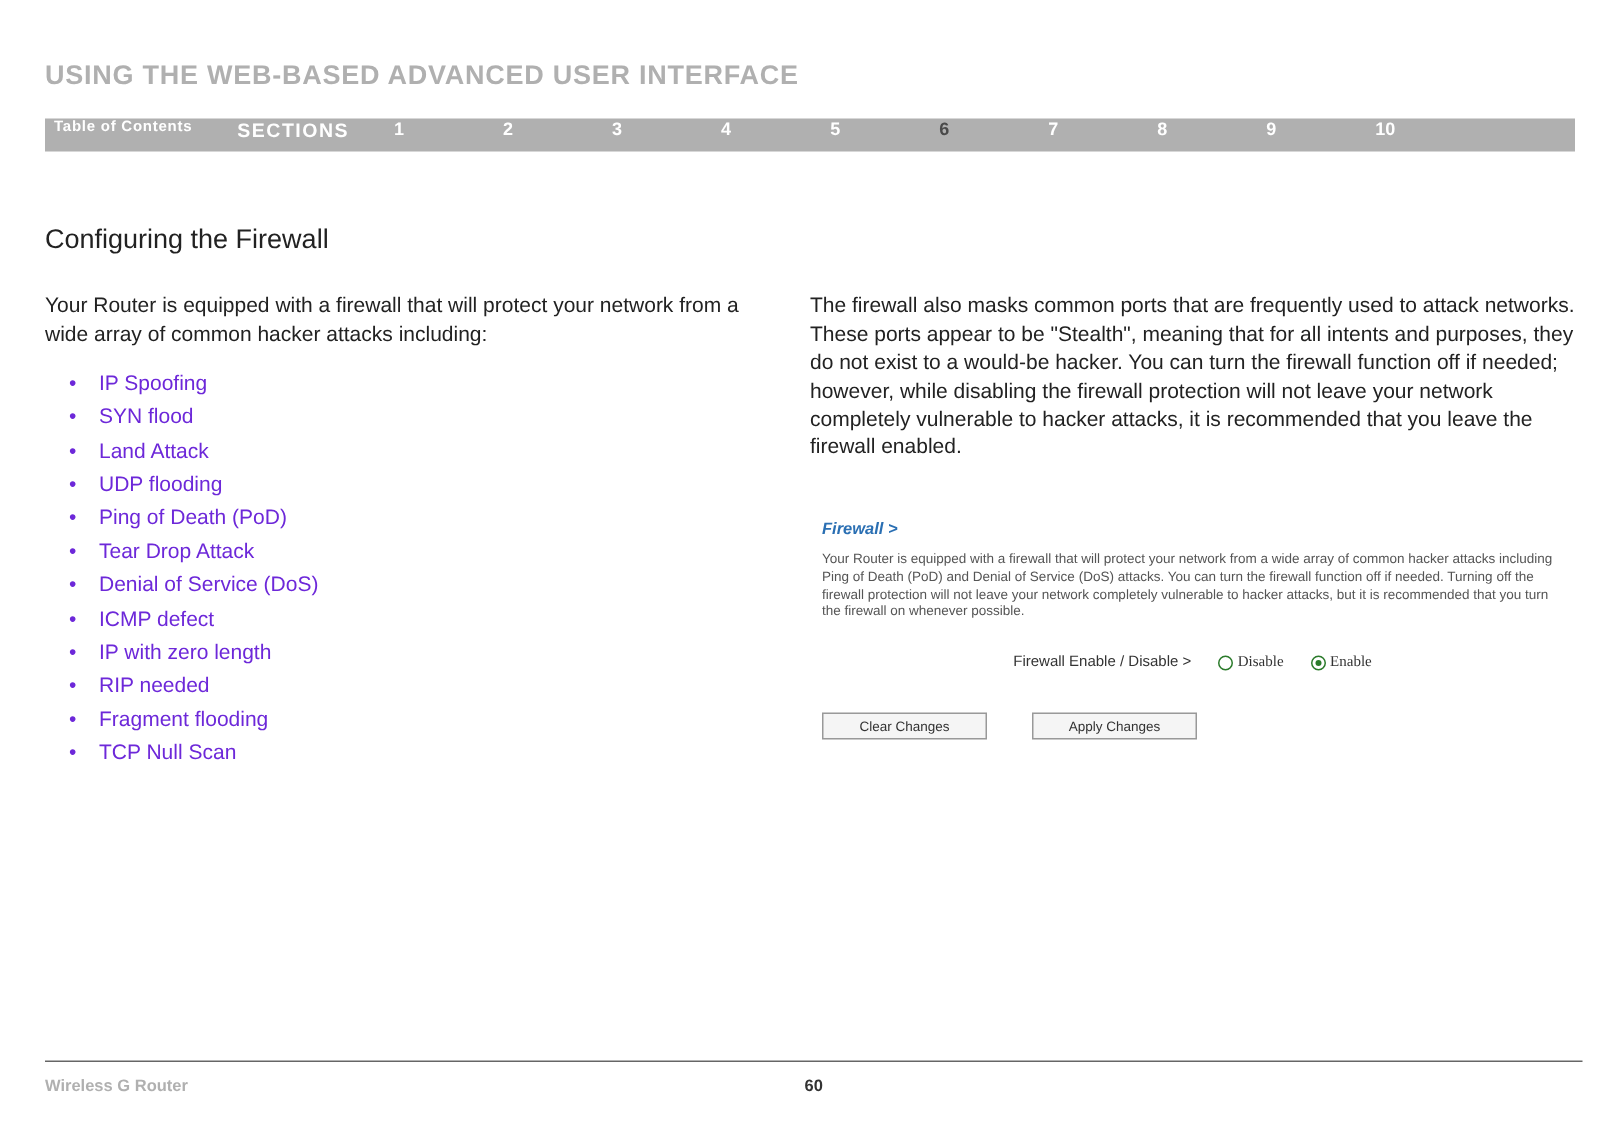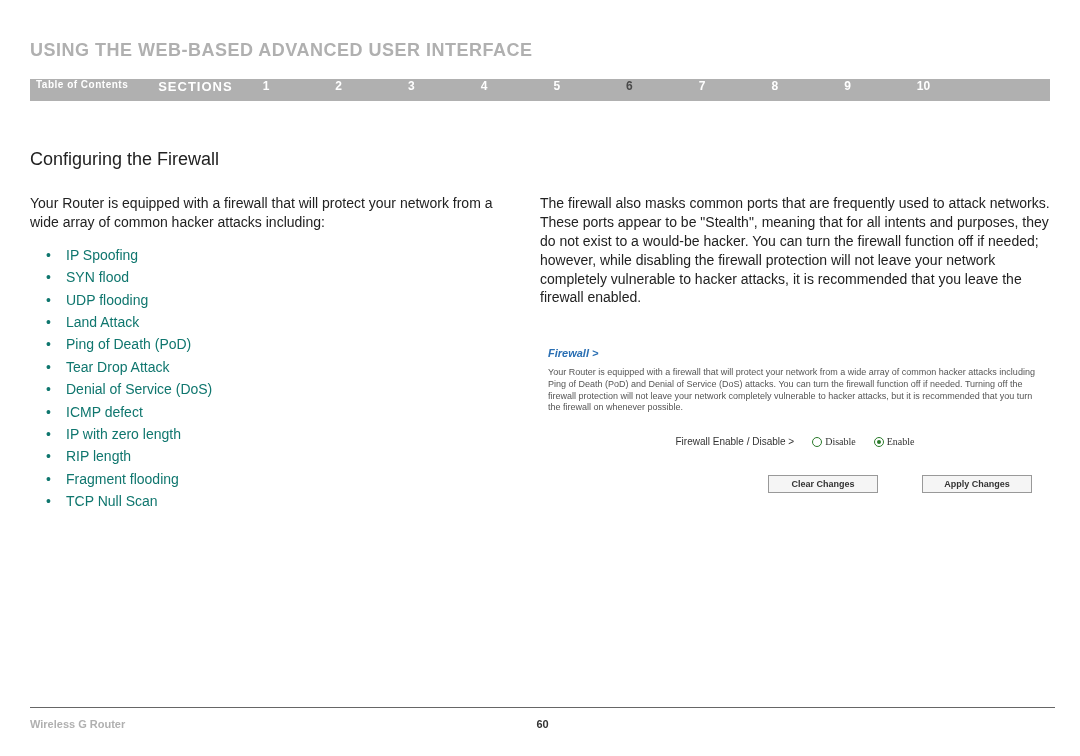--- a/index.html
+++ b/index.html
@@ -66,21 +66,21 @@
     color: #222;
     line-height: 1.35;
     margin-bottom: 12px;
   }
   ul.attacks {
     list-style: none;
     padding-left: 16px;
   }
   ul.attacks li {
     font-size: 14px;
-    color: #0f766e;
+    color: #6d28d9;
     line-height: 1.6;
     position: relative;
     padding-left: 20px;
   }
   ul.attacks li::before {
     content: "•";
     position: absolute;
     left: 0;
     font-size: 14px;
   }
@@ -131,24 +131,23 @@
   .radio.checked::after {
     content: "";
     position: absolute;
     width: 4px; height: 4px;
     background: #2a7a2a;
     border-radius: 50%;
     left: 2px; top: 2px;
   }
   .panel-buttons {
     display: flex;
-    justify-content: flex-end;
-    gap: 44px;
+    justify-content: flex-start;
+    gap: 30px;
     padding-right: 10px;
-    font-weight: bold;
   }
   .pbtn {
     border: 1px solid #999;
     background: #f5f5f5;
     font-size: 9px;
     color: #333;
     padding: 3px 0;
     width: 110px;
     text-align: center;
     cursor: pointer;
@@ -205,28 +204,28 @@
 </div>
 
 <h2 class="section-heading">Configuring the Firewall</h2>
 
 <div class="columns">
   <div class="col-left">
     <p class="intro">Your Router is equipped with a firewall that will protect your network from a wide array of common hacker attacks including:</p>
     <ul class="attacks">
       <li>IP Spoofing</li>
       <li>SYN flood</li>
+      <li>Land Attack</li>
       <li>UDP flooding</li>
-      <li>Land Attack</li>
       <li>Ping of Death (PoD)</li>
       <li>Tear Drop Attack</li>
       <li>Denial of Service (DoS)</li>
       <li>ICMP defect</li>
       <li>IP with zero length</li>
-      <li>RIP length</li>
+      <li>RIP needed</li>
       <li>Fragment flooding</li>
       <li>TCP Null Scan</li>
     </ul>
   </div>
 
   <div class="col-right">
     <p class="right-para">The firewall also masks common ports that are frequently used to attack networks. These ports appear to be "Stealth", meaning that for all intents and purposes, they do not exist to a would-be hacker. You can turn the firewall function off if needed; however, while disabling the firewall protection will not leave your network completely vulnerable to hacker attacks, it is recommended that you leave the firewall enabled.</p>
 
     <div class="panel">
       <div class="panel-title">Firewall &gt;</div>

